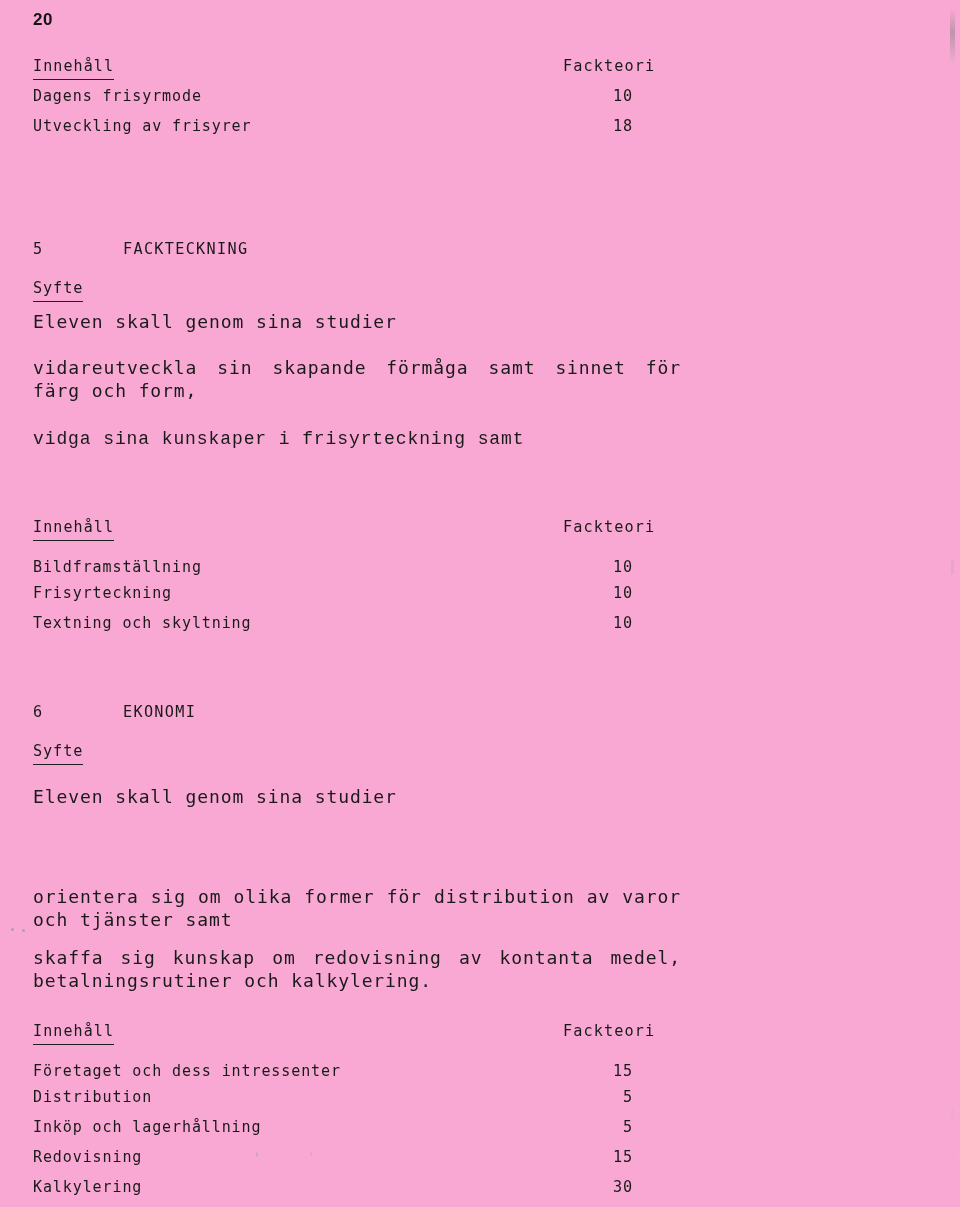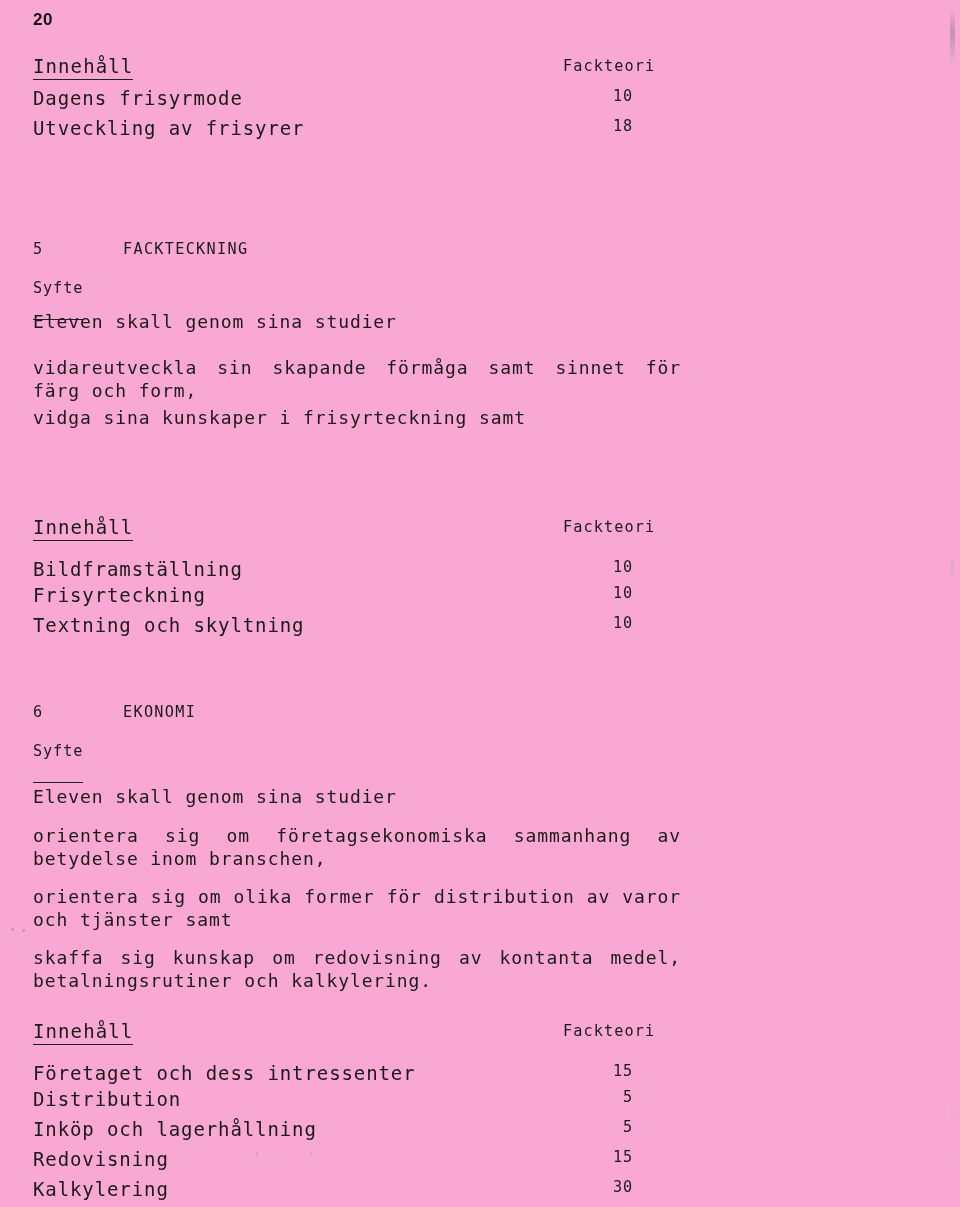--- a/index.html
+++ b/index.html
@@ -36,21 +36,21 @@
     width: 600px;
   }
   .tbl .row {
     position: relative;
     height: 30px;
   }
   .tbl .label {
     position: absolute;
     left: 0;
     top: 0;
-    font-size: 19px;
+    font-size: 15px;
     letter-spacing: 0.9px;
     white-space: nowrap;
   }
   .tbl .value {
     position: absolute;
     right: 0;
     top: 0;
     width: 70px;
     text-align: right;
     font-size: 15.2px;
@@ -78,21 +78,21 @@
     display: inline-block;
     width: 90px;
   }
 
   
   .uhead {
     position: absolute;
     left: 33px;
     font-size: 15.2px;
     letter-spacing: 0.9px;
-    padding-bottom: 21px;
+    padding-bottom: 3px;
     border-bottom: 1.4px solid #1f1f1f;
     line-height: 19px;
     white-space: nowrap;
   }
 
   
   .para {
     position: absolute;
     left: 33px;
     width: 648px;
@@ -142,21 +142,21 @@
 
   <div class="sec-head" style="top:240px;">
     <span class="num">5</span><span>FACKTECKNING</span>
   </div>
 
   <div class="uhead" style="top:279px;">Syfte</div>
 
   <div class="para nojust" style="top:310px;">Eleven skall genom sina studier</div>
 
   <div class="para" style="top:356px;">vidareutveckla sin skapande förmåga samt sinnet för färg och form,</div>
-  <div class="para nojust" style="top:406px;">vidga sina kunskaper i frisyrteckning samt</div>
+  <div class="para nojust" style="top:428px;font-family:Liberation Mono, monospace;">vidga sina kunskaper i frisyrteckning samt</div>
 
   <div class="tbl" style="top:518px;">
     <div class="row head">
       <span class="label">Innehåll</span>
       <span class="value">Fackteori</span>
     </div>
     <div class="row" style="height:36px;">
       <span class="label" style="top:10px;">Bildframställning</span>
       <span class="value" style="top:10px;">10</span>
     </div>
@@ -171,21 +171,20 @@
   </div>
 
   <div class="sec-head" style="top:703px;">
     <span class="num">6</span><span>EKONOMI</span>
   </div>
 
   <div class="uhead" style="top:742px;">Syfte</div>
 
   <div class="para nojust" style="top:785px;">Eleven skall genom sina studier</div>
 
-  <div class="para" style="top:824px;">orientera sig om företagsekonomiska sammanhang av betydelse inom branschen,</div>
   <div class="para" style="top:885px;">orientera sig om olika former för distribution av varor och tjänster samt</div>
   <div class="para" style="top:946px;">skaffa sig kunskap om redovisning av kontanta medel, betalningsrutiner och kalkylering.</div>
 
   <div class="tbl" style="top:1022px;">
     <div class="row head">
       <span class="label">Innehåll</span>
       <span class="value">Fackteori</span>
     </div>
     <div class="row" style="height:36px;">
       <span class="label" style="top:10px;">Företaget och dess intressenter</span>

